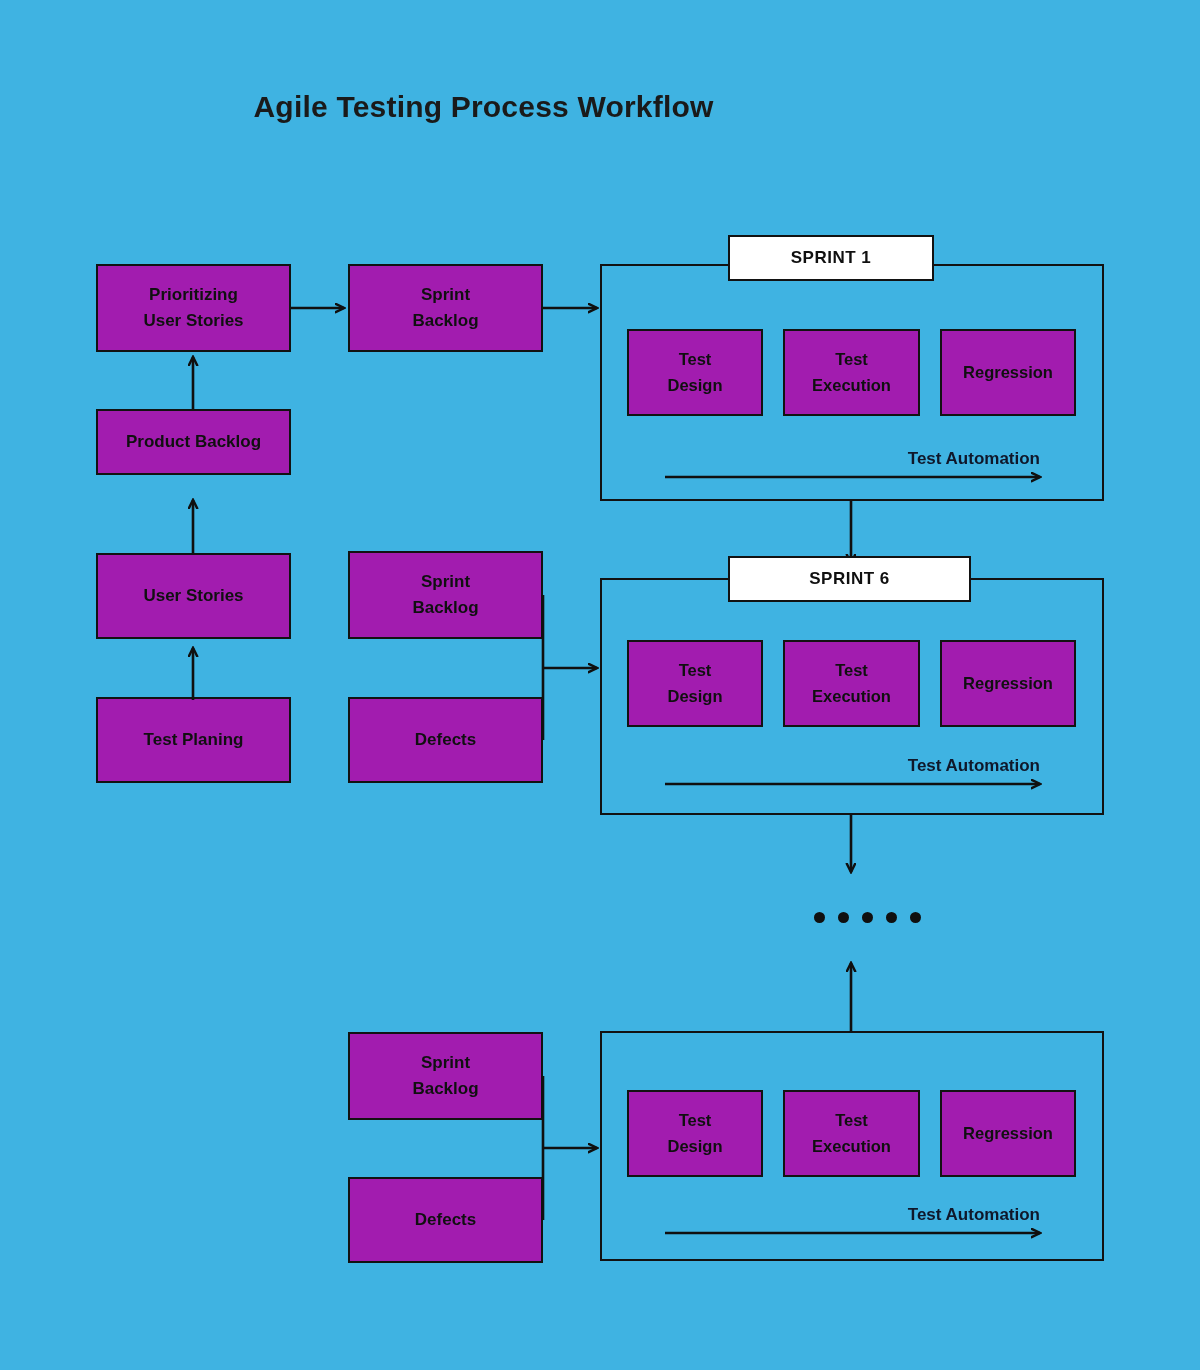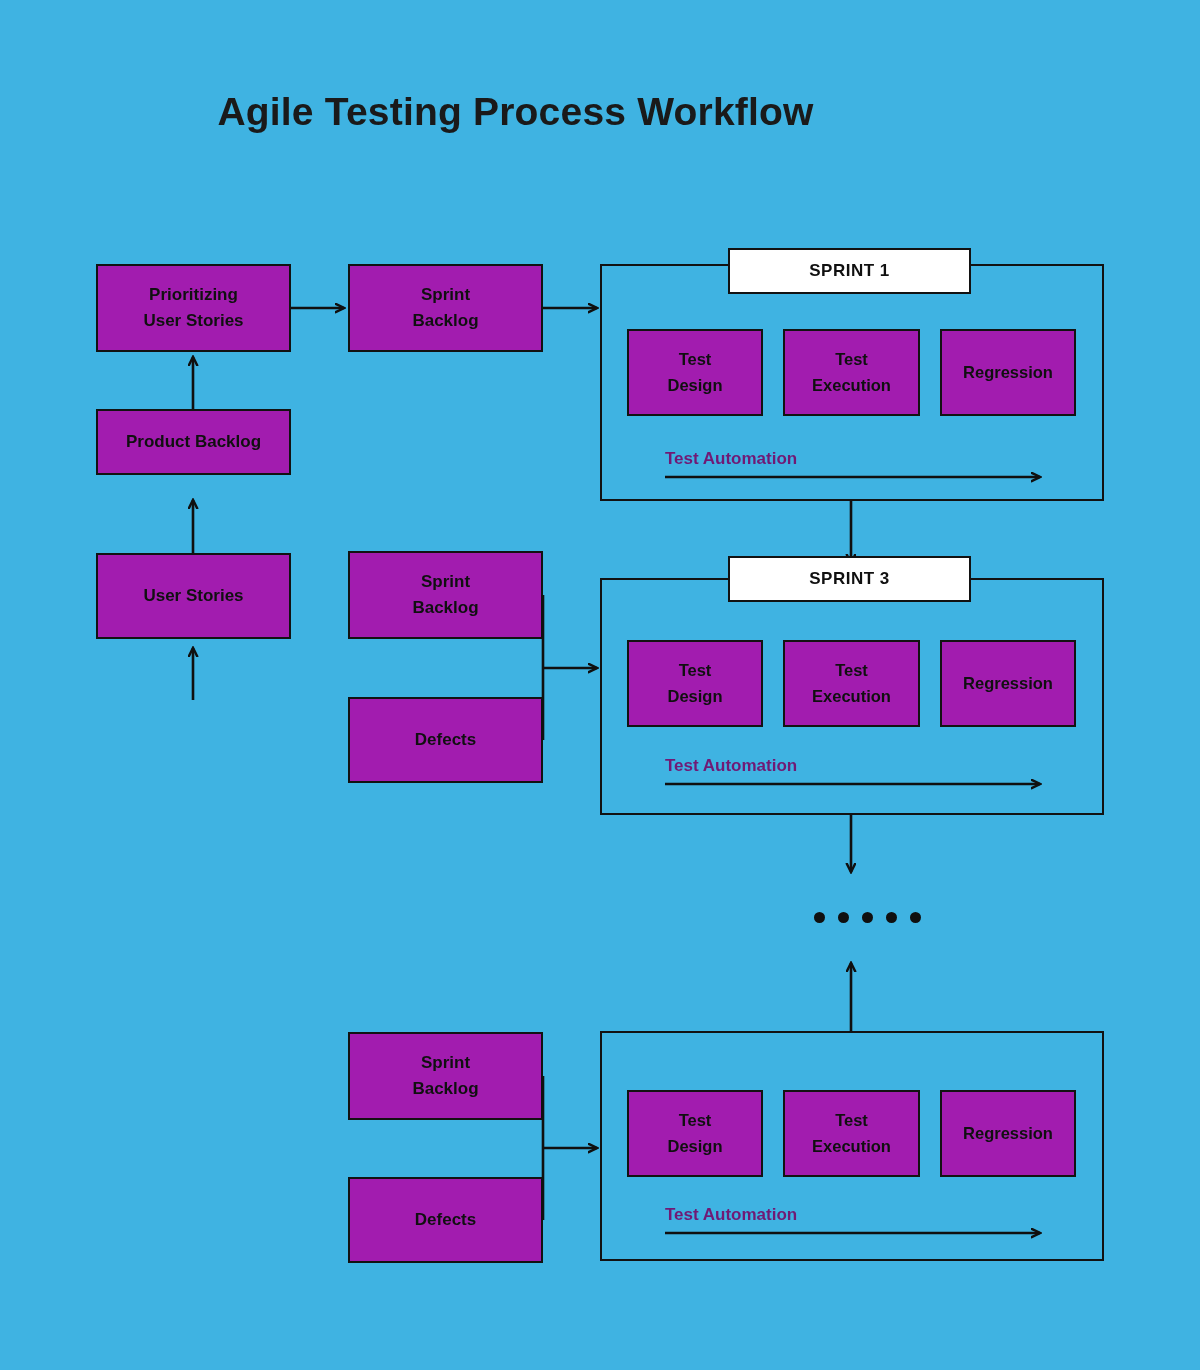--- a/index.html
+++ b/index.html
@@ -20,25 +20,24 @@
     height: 1370px;
   }
 
   
   .title {
     position: absolute;
     left: 0;
     top: 90px;
     width: 967px;
     text-align: center;
-    font-size: 39px;
+    font-size: 30px;
     font-weight: bold;
     color: #1a1a1a;
     letter-spacing: 0.2px;
-    padding-left: 32px;
   }
 
   
   .box {
     position: absolute;
     box-sizing: border-box;
     background: #a21caf;
     border: 2px solid #121212;
     color: #101010;
     font-size: 17px;
@@ -74,22 +73,22 @@
     color: #101010;
     letter-spacing: 0.5px;
     z-index: 5;
   }
 
   
   .ta-label {
     position: absolute;
     font-size: 17px;
     font-weight: bold;
-    color: #701a75;
-    text-align: left;
+    color: #0f172a;
+    text-align: right;
   }
 
   
   #wires {
     position: absolute;
     left: 0;
     top: 0;
     width: 1200px;
     height: 1370px;
     pointer-events: none;
@@ -155,47 +154,48 @@
     </g>
   </svg>
 
   <div class="box" style="left:96px; top:264px; width:195px; height:88px;">Prioritizing
 User Stories</div>
 
   <div class="box" style="left:96px; top:409px; width:195px; height:66px;">Product Backlog</div>
 
   <div class="box" style="left:96px; top:553px; width:195px; height:86px;">User Stories</div>
 
+  <div class="box" style="left:96px; top:697px; width:195px; height:86px;">Test Planing</div>
 
   <div class="box" style="left:348px; top:264px; width:195px; height:88px;">Sprint
 Backlog</div>
 
   <div class="box" style="left:348px; top:551px; width:195px; height:88px;">Sprint
 Backlog</div>
 
   <div class="box" style="left:348px; top:697px; width:195px; height:86px;">Defects</div>
 
   <div class="box" style="left:348px; top:1032px; width:195px; height:88px;">Sprint
 Backlog</div>
 
   <div class="box" style="left:348px; top:1177px; width:195px; height:86px;">Defects</div>
 
   <div class="sprint-container" style="left:600px; top:264px; width:504px; height:237px;"></div>
-  <div class="sprint-label" style="left:728px; top:248px; width:243px; height:46px;">SPRINT 1</div>
+  <div class="sprint-label" style="left:728px; top:235px; width:206px; height:46px;">SPRINT 1</div>
 
   <div class="box small" style="left:627px; top:329px; width:136px; height:87px;">Test
 Design</div>
   <div class="box small" style="left:783px; top:329px; width:137px; height:87px;">Test
 Execution</div>
   <div class="box small" style="left:940px; top:329px; width:136px; height:87px;">Regression</div>
 
   <div class="ta-label" style="left:665px; top:449px; width:375px;">Test Automation</div>
 
   <div class="sprint-container" style="left:600px; top:578px; width:504px; height:237px;"></div>
-  <div class="sprint-label" style="left:728px; top:556px; width:243px; height:46px;">SPRINT 3</div>
+  <div class="sprint-label" style="left:728px; top:556px; width:243px; height:46px;">SPRINT 6</div>
 
   <div class="box small" style="left:627px; top:640px; width:136px; height:87px;">Test
 Design</div>
   <div class="box small" style="left:783px; top:640px; width:137px; height:87px;">Test
 Execution</div>
   <div class="box small" style="left:940px; top:640px; width:136px; height:87px;">Regression</div>
 
   <div class="ta-label" style="left:665px; top:756px; width:375px;">Test Automation</div>
 
   <div class="dots" style="left:814px; top:912px;">

